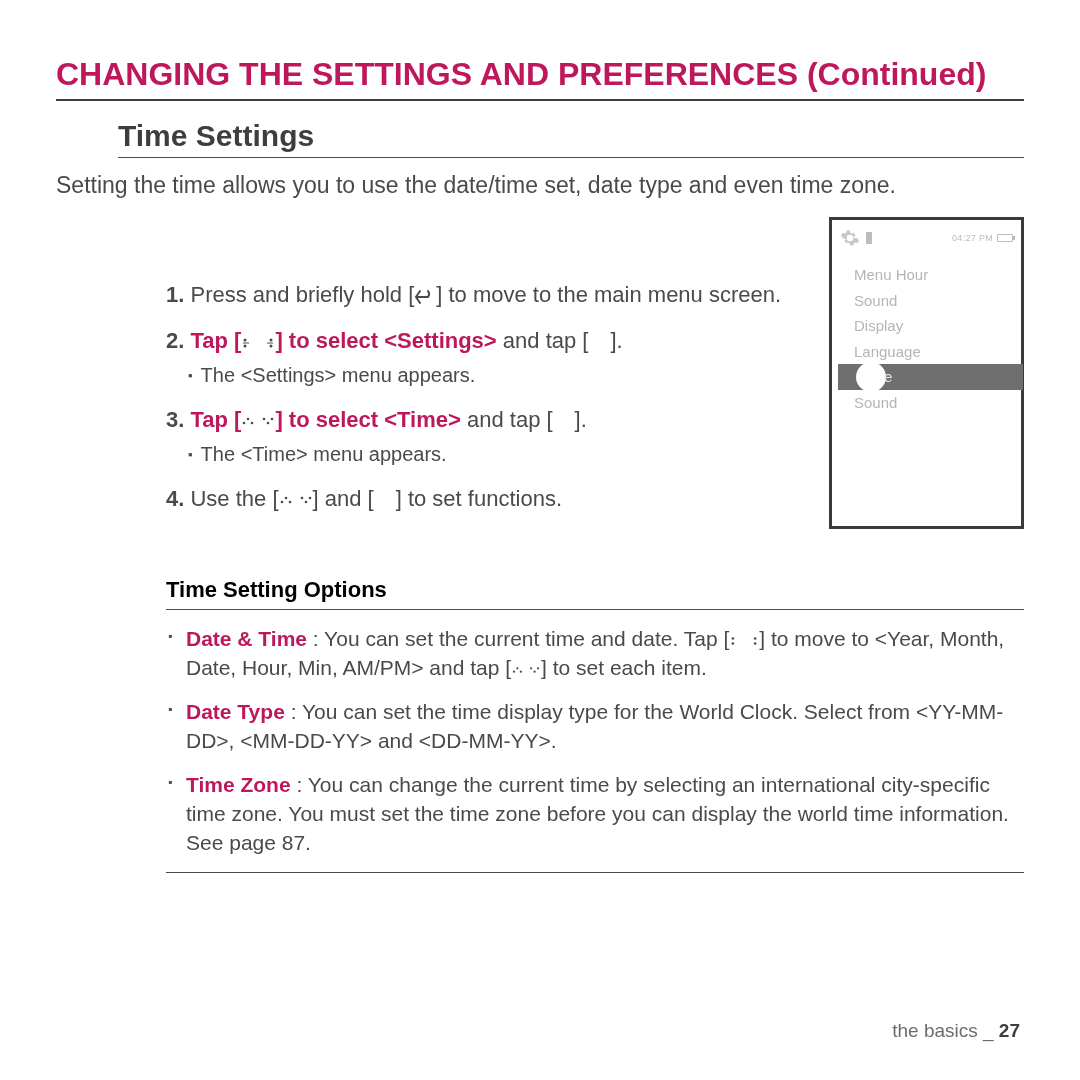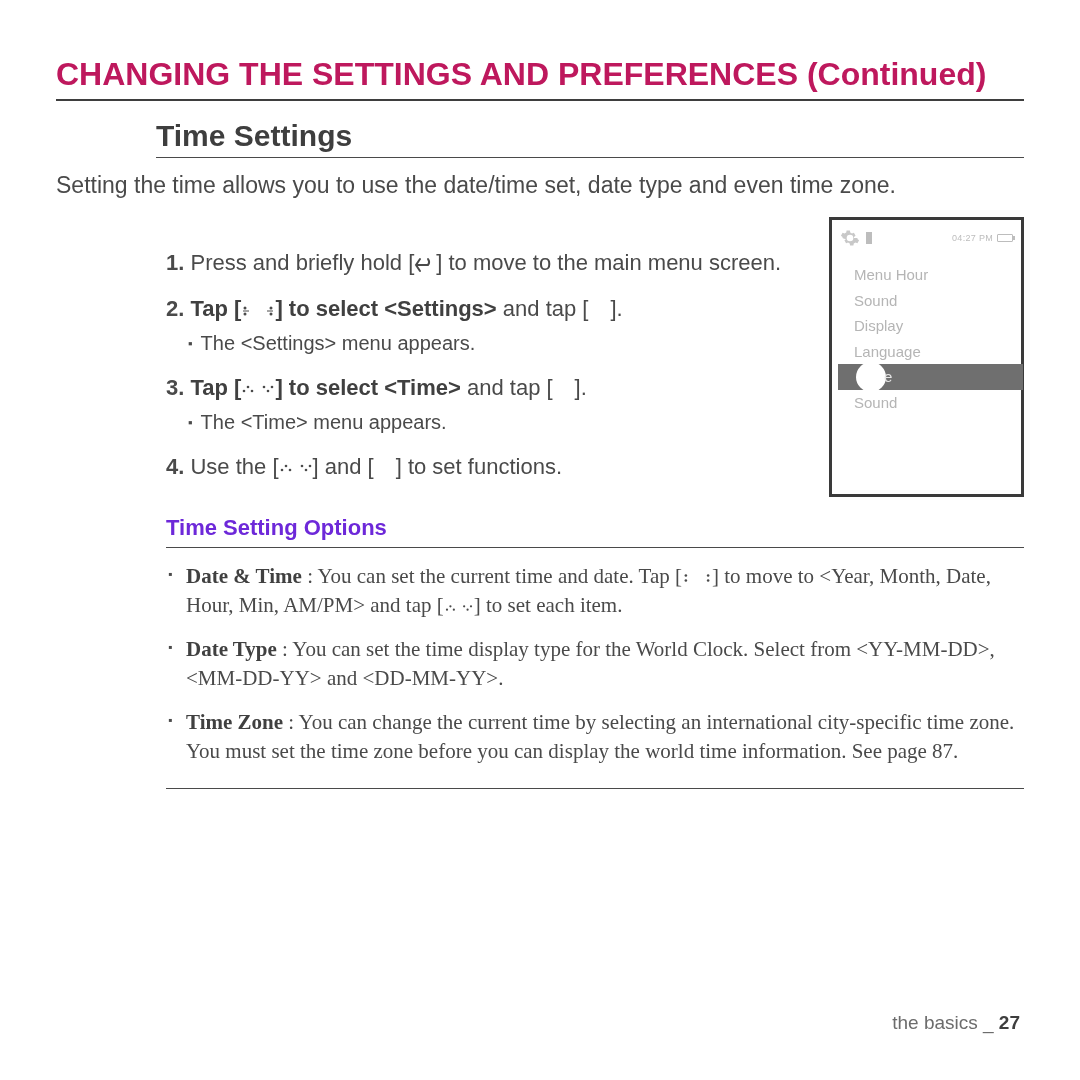--- a/index.html
+++ b/index.html
@@ -17,21 +17,21 @@
     font-weight: bold;
     color: #be185d;
     padding-bottom: 6px;
     border-bottom: 2px solid #3e3e3e;
     margin-bottom: 18px;
   }
   .section-title {
     font-size: 30px;
     font-weight: bold;
     color: #3e3e3e;
-    margin-left: 100px;
+    margin-left: 62px;
     padding-bottom: 4px;
     border-bottom: 1.5px solid #4a4a4a;
     margin-bottom: 12px;
   }
   .intro {
     font-size: 23px;
     line-height: 1.35;
     margin-bottom: 16px;
   }
   .steps-row {
@@ -53,32 +53,32 @@
     font-size: 20px;
     margin-top: 4px;
   }
   .bullet::before {
     content: "▪";
     font-size: 13px;
     margin-right: 8px;
     position: relative;
     top: -2px;
   }
-  b { font-weight: bold; color: #404040; }
+  b { font-weight: bold; color: #be185d; }
   .icon {
     display: inline-block;
     vertical-align: middle;
   }
   .icon svg { display: block; }
   .device {
     width: 195px;
     border: 3px solid #3a3a3a;
     flex-shrink: 0;
     padding: 8px;
-    height: 280px;
+    height: 312px;
     position: relative;
   }
   .dev-top {
     display: flex;
     align-items: center;
     justify-content: space-between;
     margin-bottom: 14px;
   }
   .gear { width: 20px; height: 20px; }
   .notch { width: 6px; height: 12px; background: #bdbdbd; margin-left: 6px; margin-right: auto;}
@@ -104,23 +104,23 @@
     height: 30px;
     background: #fff;
     border-radius: 50%;
     left: 18px;
     top: -2px;
   }
   .sel-text { position: relative; margin-left: 30px; }
   .options-title {
     font-size: 22px;
     font-weight: bold;
-    color: #6d28d9;
+    color: #000000;
     margin-left: 110px;
-    margin-top: 18px;
+    margin-top: 48px;
     padding-bottom: 6px;
     border-bottom: 1.5px solid #4a4a4a;
   }
   .options {
     margin-left: 130px;
     margin-right: 4px;
     font-size: 21px;
     line-height: 1.4;
     margin-top: 14px;
   }
@@ -129,25 +129,25 @@
     position: relative;
     padding-left: 0;
   }
   .options .opt::before {
     content: "▪";
     font-size: 12px;
     position: absolute;
     left: -18px;
     top: 4px;
   }
-  .options-block { border-bottom: 1.5px solid #4a4a4a; padding-bottom: 8px; margin-left: 110px; margin-right: 0; font-family: Liberation Serif, serif;}
+  .options-block { border-bottom: 1.5px solid #4a4a4a; padding-bottom: 0; margin-left: 110px; margin-right: 0;}
   .options-inner { margin-left: 20px; }
   .footer {
     position: absolute;
-    bottom: 46px;
+    bottom: 38px;
     right: 60px;
     font-size: 19px;
     color: #6c6c6c;
   }
   .footer b { color: #3e3e3e; }
 </style>
 </head>
 <body>
 
 <div class="main-title">CHANGING THE SETTINGS AND PREFERENCES (Continued)</div>

